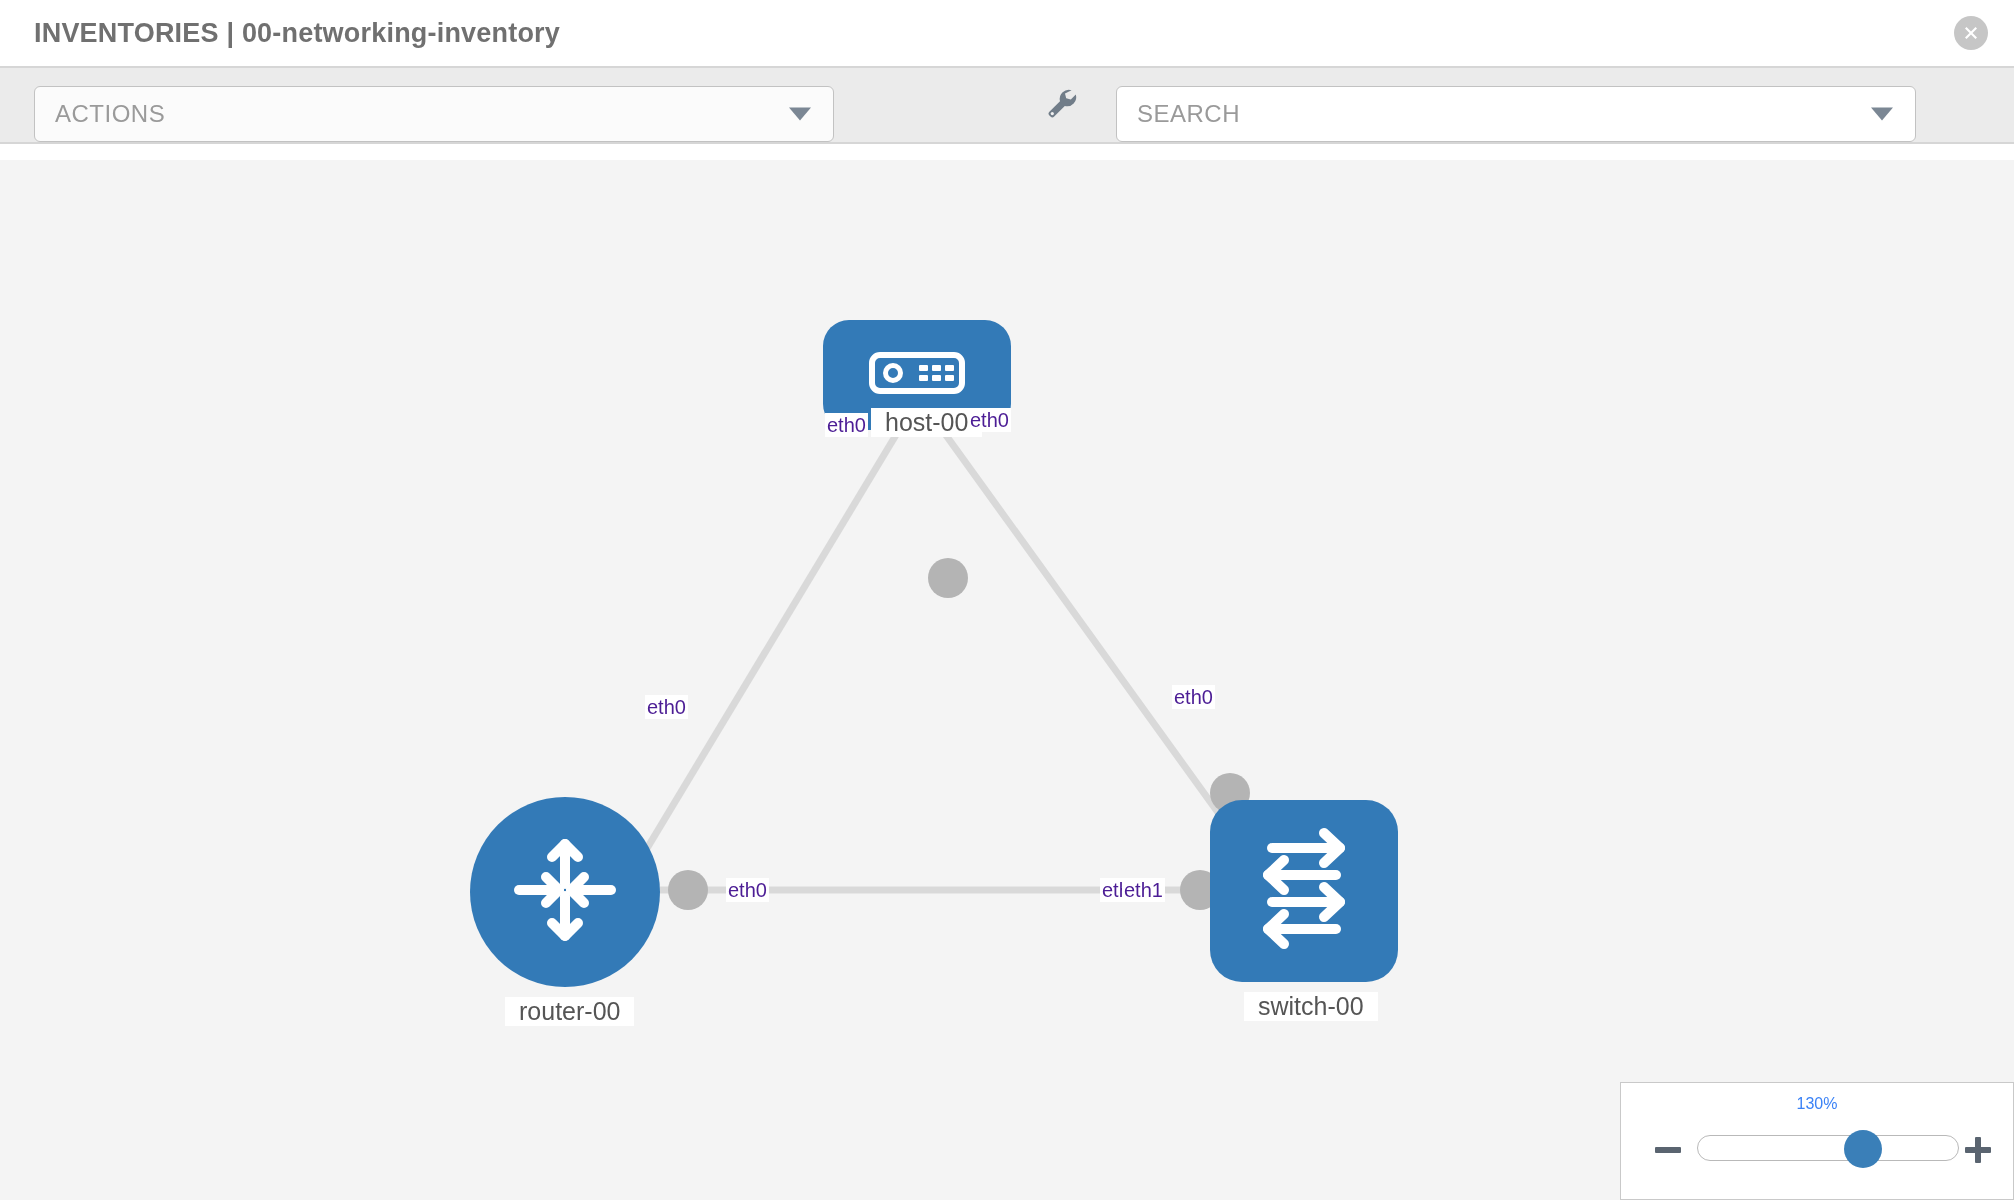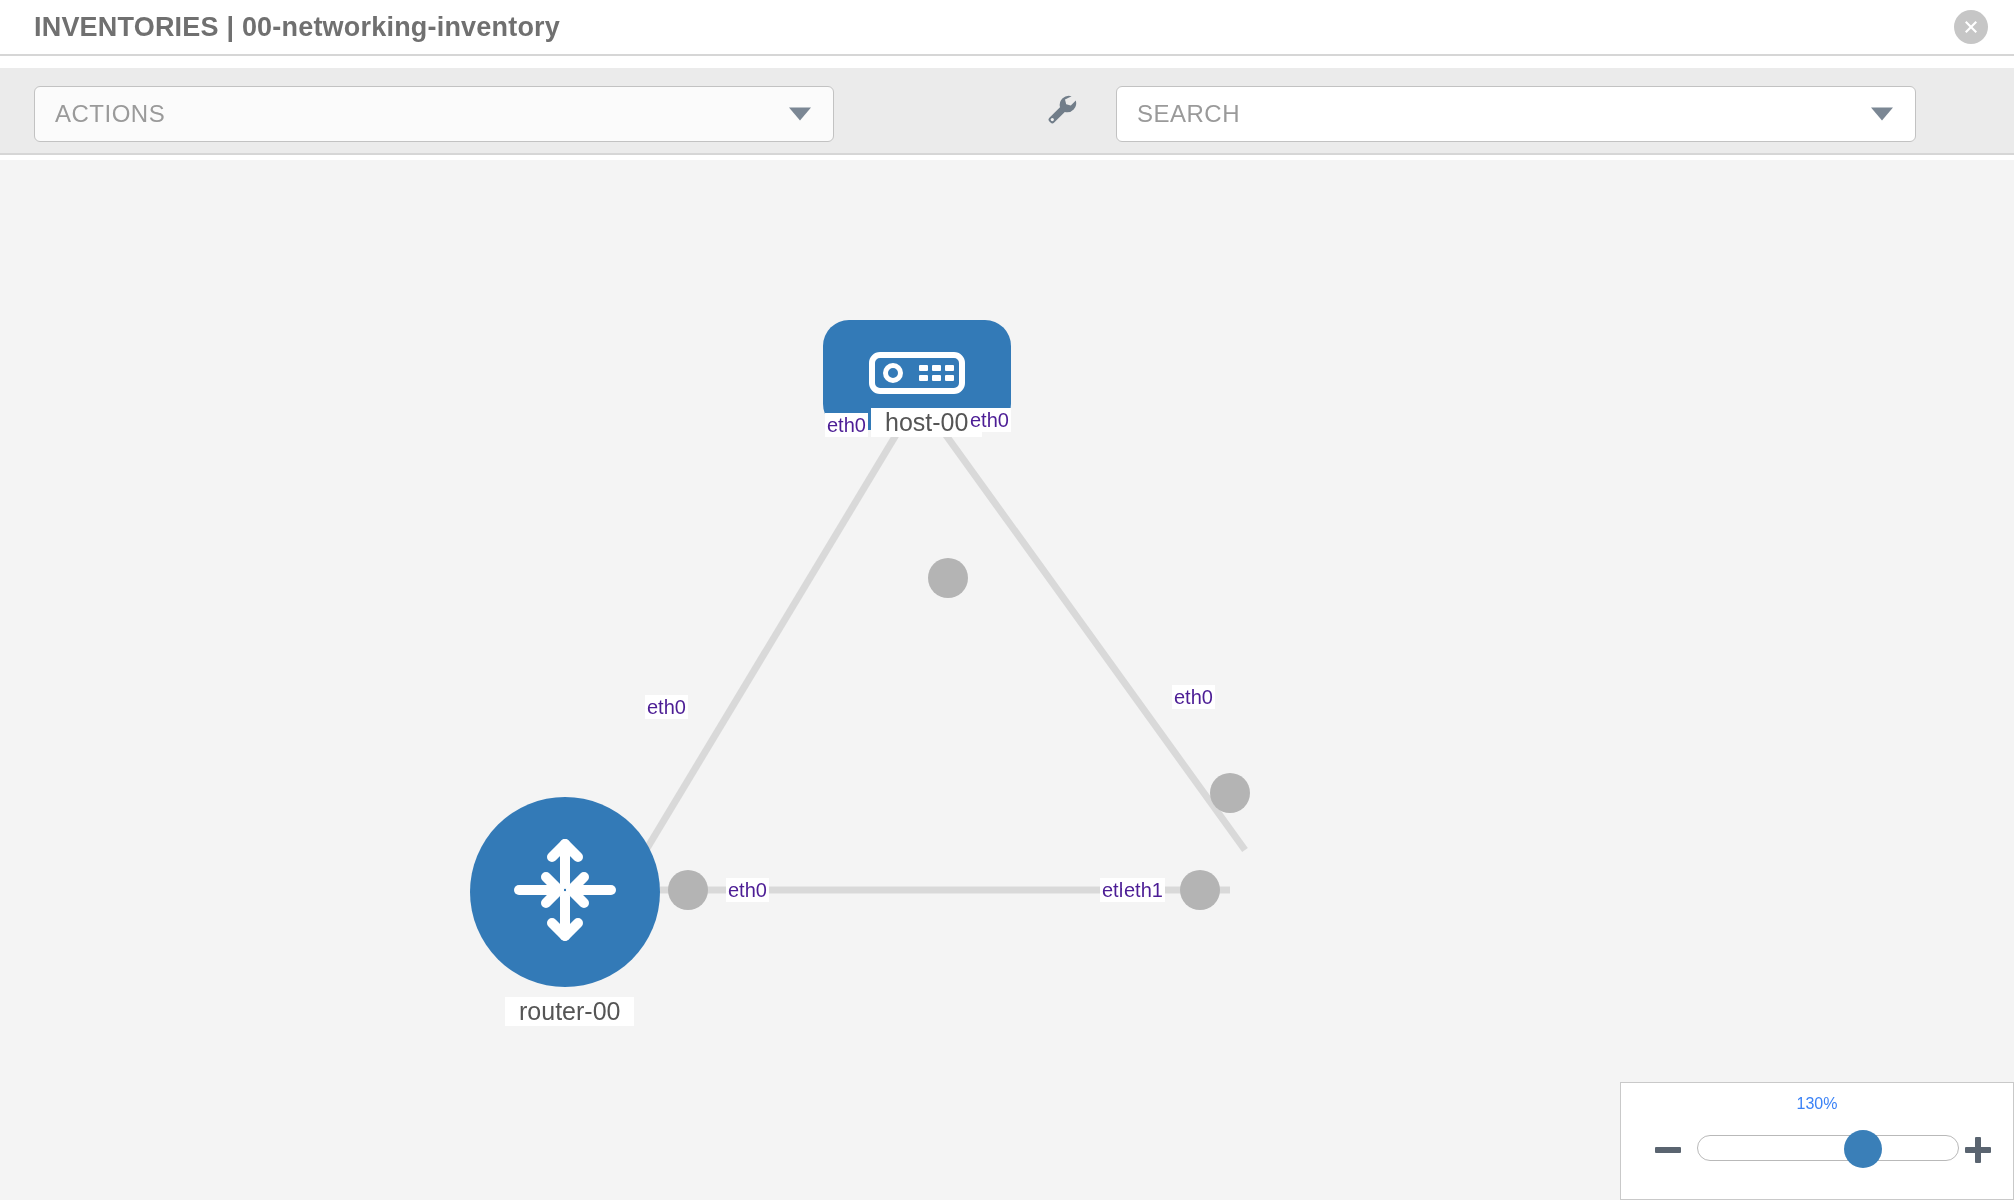--- a/index.html
+++ b/index.html
@@ -18,21 +18,21 @@
     width: 2014px;
     height: 1200px;
     background: #ffffff;
   }
 
   
   .header {
     position: absolute;
     top: 0; left: 0;
     width: 2014px;
-    height: 56px;
+    height: 68px;
     background: #ffffff;
     border-bottom: 2px solid #d6d6d6;
     display: flex;
     align-items: center;
   }
   .header-title {
     margin-left: 34px;
     font-size: 27px;
     font-weight: bold;
     color: #707070;
@@ -53,21 +53,21 @@
     justify-content: center;
     cursor: pointer;
   }
   .close-btn svg { display: block; }
 
   
   .toolbar {
     position: absolute;
     top: 68px; left: 0;
     width: 2014px;
-    height: 87px;
+    height: 76px;
     background: #ebebeb;
     border-bottom: 2px solid #d6d6d6;
   }
 
   .actions-select {
     position: absolute;
     left: 34px;
     top: 18px;
     width: 800px;
     height: 56px;
@@ -358,20 +358,43 @@
 
               <path d="M104 58 L64 58"></path>
               <path d="M77 45 L64 58 L77 71"></path>
             </g>
           </svg>
         </span>
       </div>
       <div class="node-label" style="left:35px; top:200px;">router-00</div>
     </div>
 
+    <div class="node" style="left:1210px; top:640px; width:188px; height:182px;">
+      <div class="node-shape" style="left:0; top:0; width:188px; height:182px; border-radius:32px;">
+        <span>
+          <svg width="120" height="122" viewBox="0 0 120 122">
+            <g stroke="#ffffff" stroke-width="10" stroke-linecap="round" stroke-linejoin="round" fill="none">
+
+              <path d="M28 20 L96 20"></path>
+              <path d="M80 5 L96 20 L80 35"></path>
+
+              <path d="M92 47 L24 47"></path>
+              <path d="M40 32 L24 47 L40 62"></path>
+
+              <path d="M28 74 L96 74"></path>
+              <path d="M80 59 L96 74 L80 89"></path>
+
+              <path d="M92 101 L24 101"></path>
+              <path d="M40 86 L24 101 L40 116"></path>
+            </g>
+          </svg>
+        </span>
+      </div>
+      <div class="node-label" style="left:34px; top:192px;">switch-00</div>
+    </div>
 
     <div class="edge-label" style="left:825px; top:253px;">eth0</div>
     <div class="edge-label" style="left:645px; top:535px;">eth0</div>
 
     <div class="edge-label" style="left:968px; top:248px;">eth0</div>
     <div class="edge-label" style="left:1172px; top:525px;">eth0</div>
 
     <div class="edge-label" style="left:726px; top:718px;">eth0</div>
     <div class="edge-label" style="left:1100px; top:718px;">eth</div>
     <div class="edge-label" style="left:1122px; top:718px;">eth1</div>

